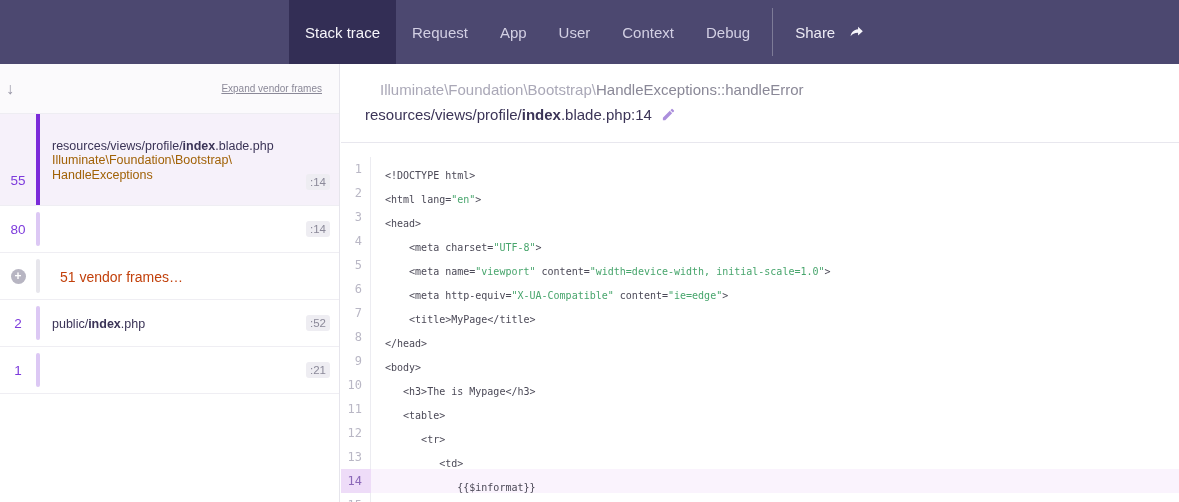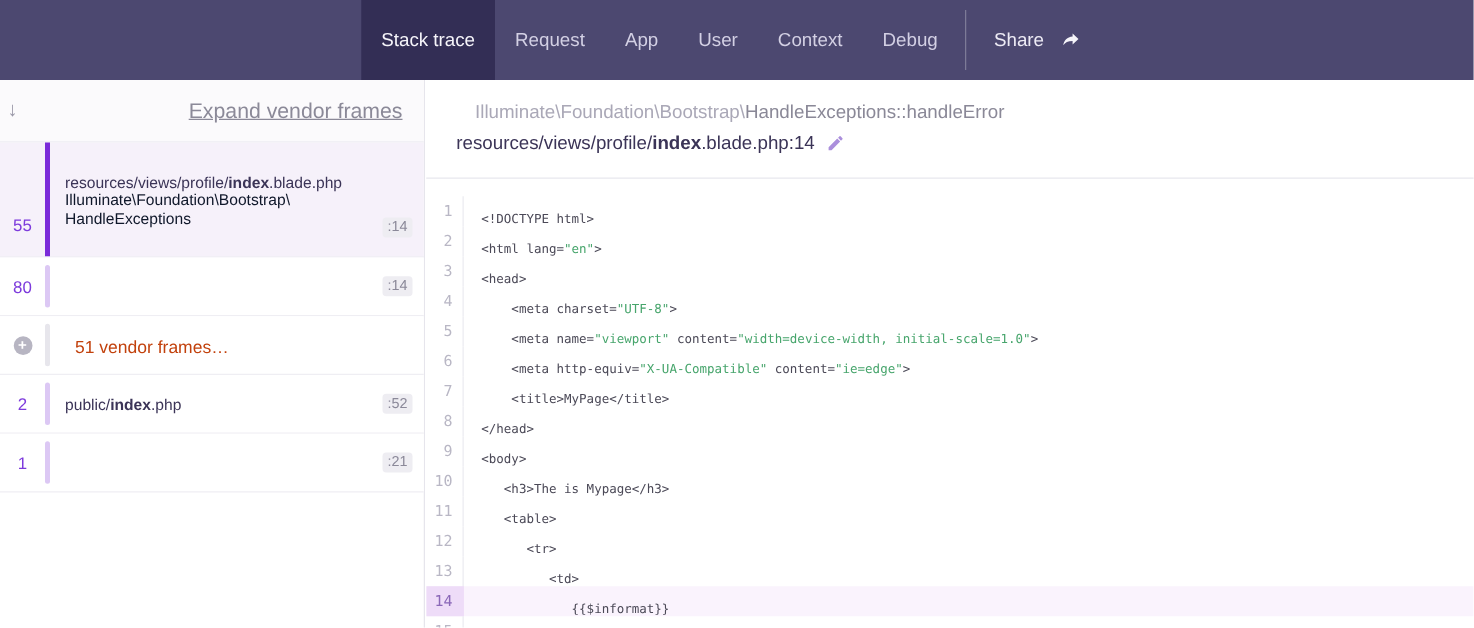--- a/index.html
+++ b/index.html
@@ -21,37 +21,37 @@
   
   .content { display: flex; height: 454px; }
 
   
   .sidebar { width: 340px; flex: 0 0 340px; border-right: 1px solid #e6e5ec; background: #fff; }
   .sidebar-header { height: 50px; background: #fbfafc; border-bottom: 1px solid #eeedf2;
                     display: flex; align-items: center; padding-right: 17px; overflow: hidden; }
   .arrow { color: #9896a6; font-size: 16px; line-height: 1; cursor: pointer; }
   .arrow.up { margin-left: -7px; }
   .arrow.down { margin-left: 5px; }
-  .expand-link { margin-left: auto; color: #8b8998; font-size: 17px;
+  .expand-link { margin-left: auto; color: #8b8998; font-size: 10px;
                  text-decoration: underline; cursor: pointer; }
 
   .frame { position: relative; display: flex; align-items: stretch; min-height: 47px;
            border-bottom: 1px solid #efeef3; background: #fff; cursor: pointer; }
   .frame.selected { min-height: 92px; background: #f6f1fa; }
   .frame-num { flex: 0 0 36px; display: flex; align-items: center; justify-content: center;
                color: #7d3bdc; font-size: 13.5px; }
   .frame.selected .frame-num { align-items: flex-end; padding-bottom: 17px; }
   .frame-bar { flex: 0 0 4px; background: #dcc8f4; border-radius: 2px; margin: 6px 0; }
   .frame.selected .frame-bar { background: #7b2bd9; margin: 0; border-radius: 0; }
   .frame.vendor .frame-bar { background: #e7e6ec; }
   .frame-body { flex: 1; padding: 15px 44px 13px 12px; display: flex; flex-direction: column;
                 justify-content: center; }
   .frame-path { font-size: 12.5px; color: #3b3457; white-space: nowrap; }
   .frame-path b { font-weight: bold; }
-  .frame-class { font-size: 12.5px; line-height: 15px; color: #0f172a;
+  .frame-class { font-size: 12.5px; line-height: 15px; color: #a16207;
                  max-width: 222px; }
   .vendor-label { font-size: 14px; color: #c2410c; margin-left: 8px; }
   .frame-badge { position: absolute; right: 9px; top: 50%; transform: translateY(-50%);
                  background: #eeedf2; color: #8b8999; font-size: 11.5px; padding: 2px 4px;
                  border-radius: 3px; }
   .frame.selected .frame-badge { top: auto; bottom: 15px; transform: none; }
   .plus-circle { width: 15px; height: 15px; border-radius: 50%; background: #b7b5c2;
                  color: #fff; display: flex; align-items: center; justify-content: center;
                  font-size: 12px; font-weight: bold; line-height: 1; }
 

